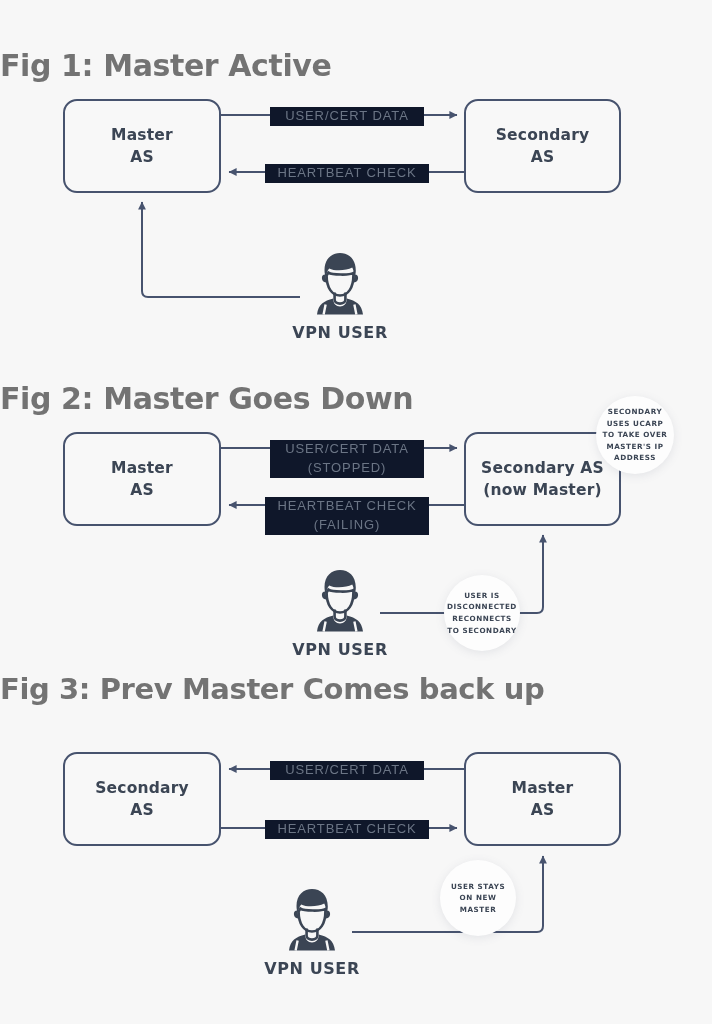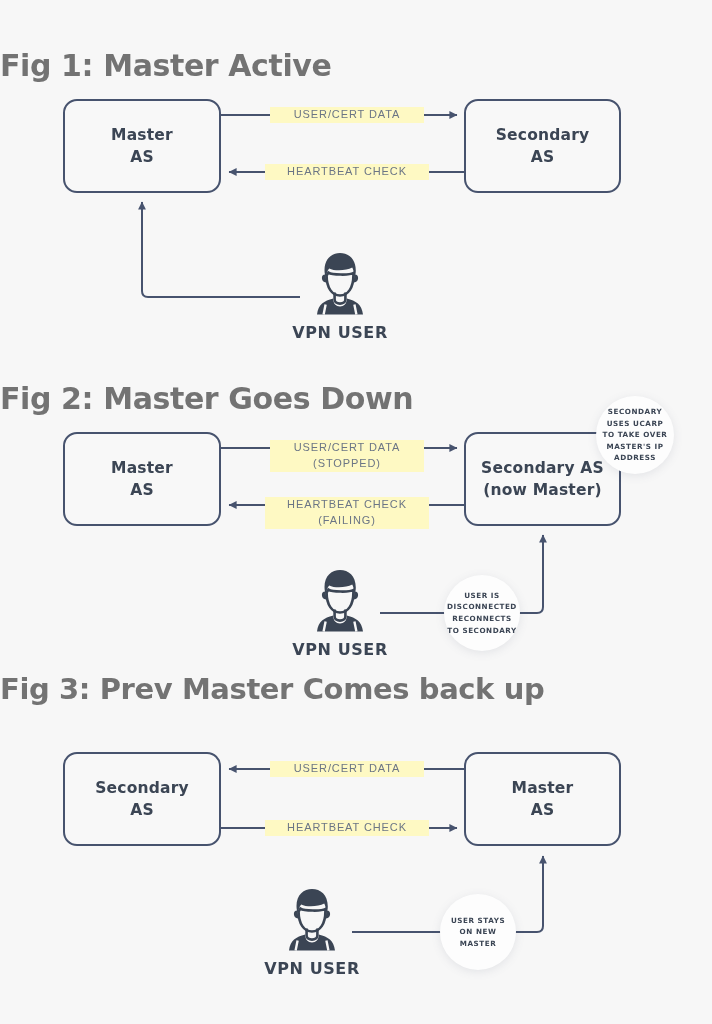--- a/index.html
+++ b/index.html
@@ -54,25 +54,25 @@
     letter-spacing: 0.2px;
     z-index: 3;
   }
   .node-box .lbl { white-space: pre-line; }
 
   .edge-label {
     position: absolute;
     text-align: center;
     color: #6b7585;
     font-family: "Liberation Sans", sans-serif;
-    font-size: 11px;
+    font-size: 13px;
     letter-spacing: 0.9px;
     line-height: 1.45;
     white-space: pre-line;
-    background: #fef9c3;
+    background: #0f172a;
     padding: 0 4px;
     z-index: 4;
   }
 
   .badge {
     position: absolute;
     border-radius: 50%;
     background: #fdfdfd;
     box-shadow: 0 2px 10px rgba(90,100,120,0.13);
     display: flex;
@@ -237,21 +237,21 @@
 
 <div class="node-box" style="left:464px; top:752px; width:157px; height:94px;">
   <span class="lbl">Master
 AS</span>
 </div>
 
 <div class="edge-label" style="left:270px; top:761px; width:146px;">USER/CERT DATA</div>
 
 <div class="edge-label" style="left:265px; top:820px; width:156px;">HEARTBEAT CHECK</div>
 
-<div class="badge" style="left:440px; top:894px; width:76px; height:76px;">USER STAYS
+<div class="badge" style="left:440px; top:860px; width:76px; height:76px;">USER STAYS
 ON NEW
 MASTER</div>
 
 <div class="user" style="left:264px; top:885px;">
   <svg class="avatar" width="70" height="66" viewBox="0 0 70 66">
     <path d="M19.5,21 C19.5,9.5 27,4 35,4 C43.5,4 50.8,9.8 50.8,21.5 C50.8,24 50.3,26.8 49.4,28.2
              C49.1,23.6 48.2,20.4 47.2,18.6 C41.5,21.6 29.6,22.3 24.2,19.4
              C22.3,21.6 21.3,25 21.1,28.6 C20.1,26.9 19.5,24 19.5,21 Z" fill="#3b4554"></path>
     <path d="M20.6,25.5 C18.2,25.2 16.7,27 16.9,29.3 C17.1,31.8 18.9,33.7 21.3,33.4 Z" fill="#3b4554"></path>
     <path d="M49.4,25.5 C51.8,25.2 53.3,27 53.1,29.3 C52.9,31.8 51.1,33.7 48.7,33.4 Z" fill="#3b4554"></path>

